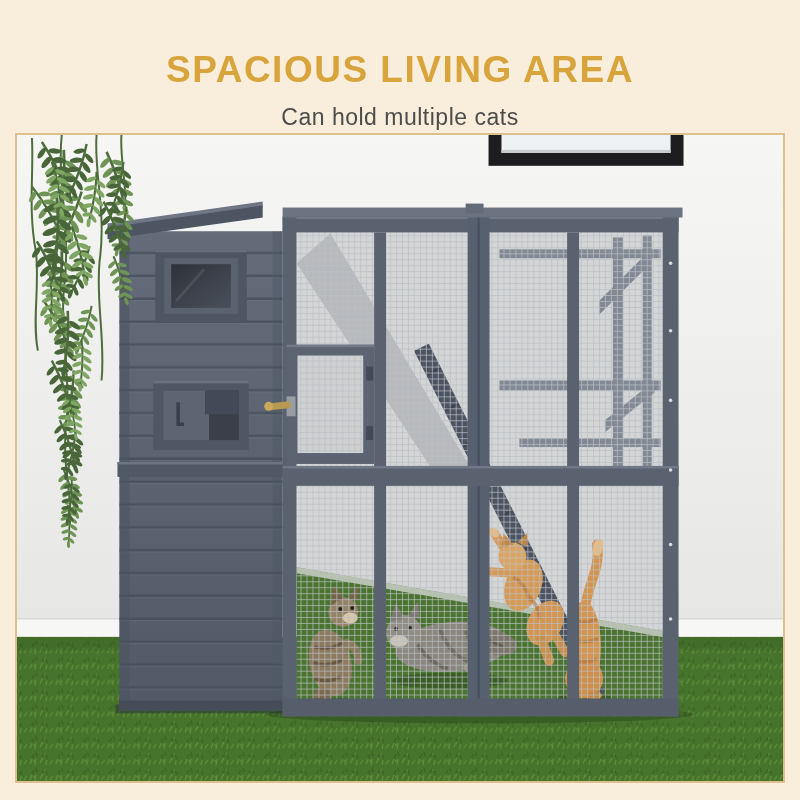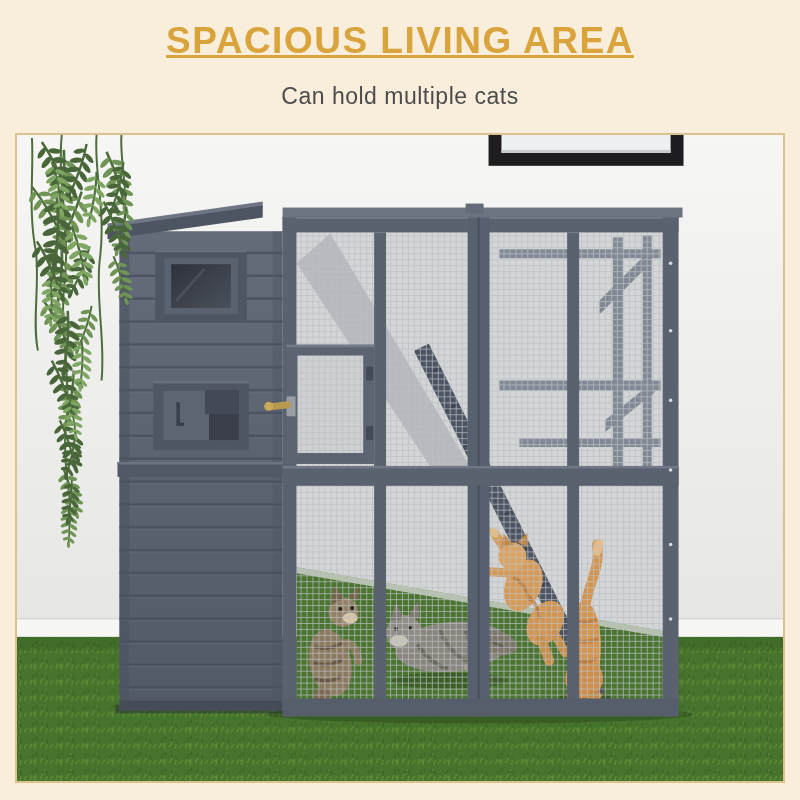--- a/index.html
+++ b/index.html
@@ -3,27 +3,26 @@
 <meta charset="utf-8">
 <style>
   html,body{margin:0;padding:0;}
   body{
     width:800px;height:800px;position:relative;overflow:hidden;
     background:#f8eedb;
     font-family:"Liberation Sans", sans-serif;
   }
   .header{position:absolute;top:0;left:0;width:800px;text-align:center;}
   .title{
-    margin:0;padding-top:20px;
+    margin:0;padding-top:49px;
     font-size:37px;font-weight:bold;letter-spacing:1.5px;
     color:#d9a43c;
-    text-decoration:underline;
   }
   .subtitle{
-    margin:8px;padding-top:13px;
+    margin:0;padding-top:13px;
     font-size:23px;letter-spacing:.5px;
     color:#4c4c4c;
   }
   .photo{
     position:absolute;left:15px;top:133px;width:766px;height:646px;
     border:2px solid #dcc18e;background:#f0f0ee;box-sizing:content-box;
   }
   .photo svg{display:block;width:100%;height:100%;}
 </style>
 </head>

